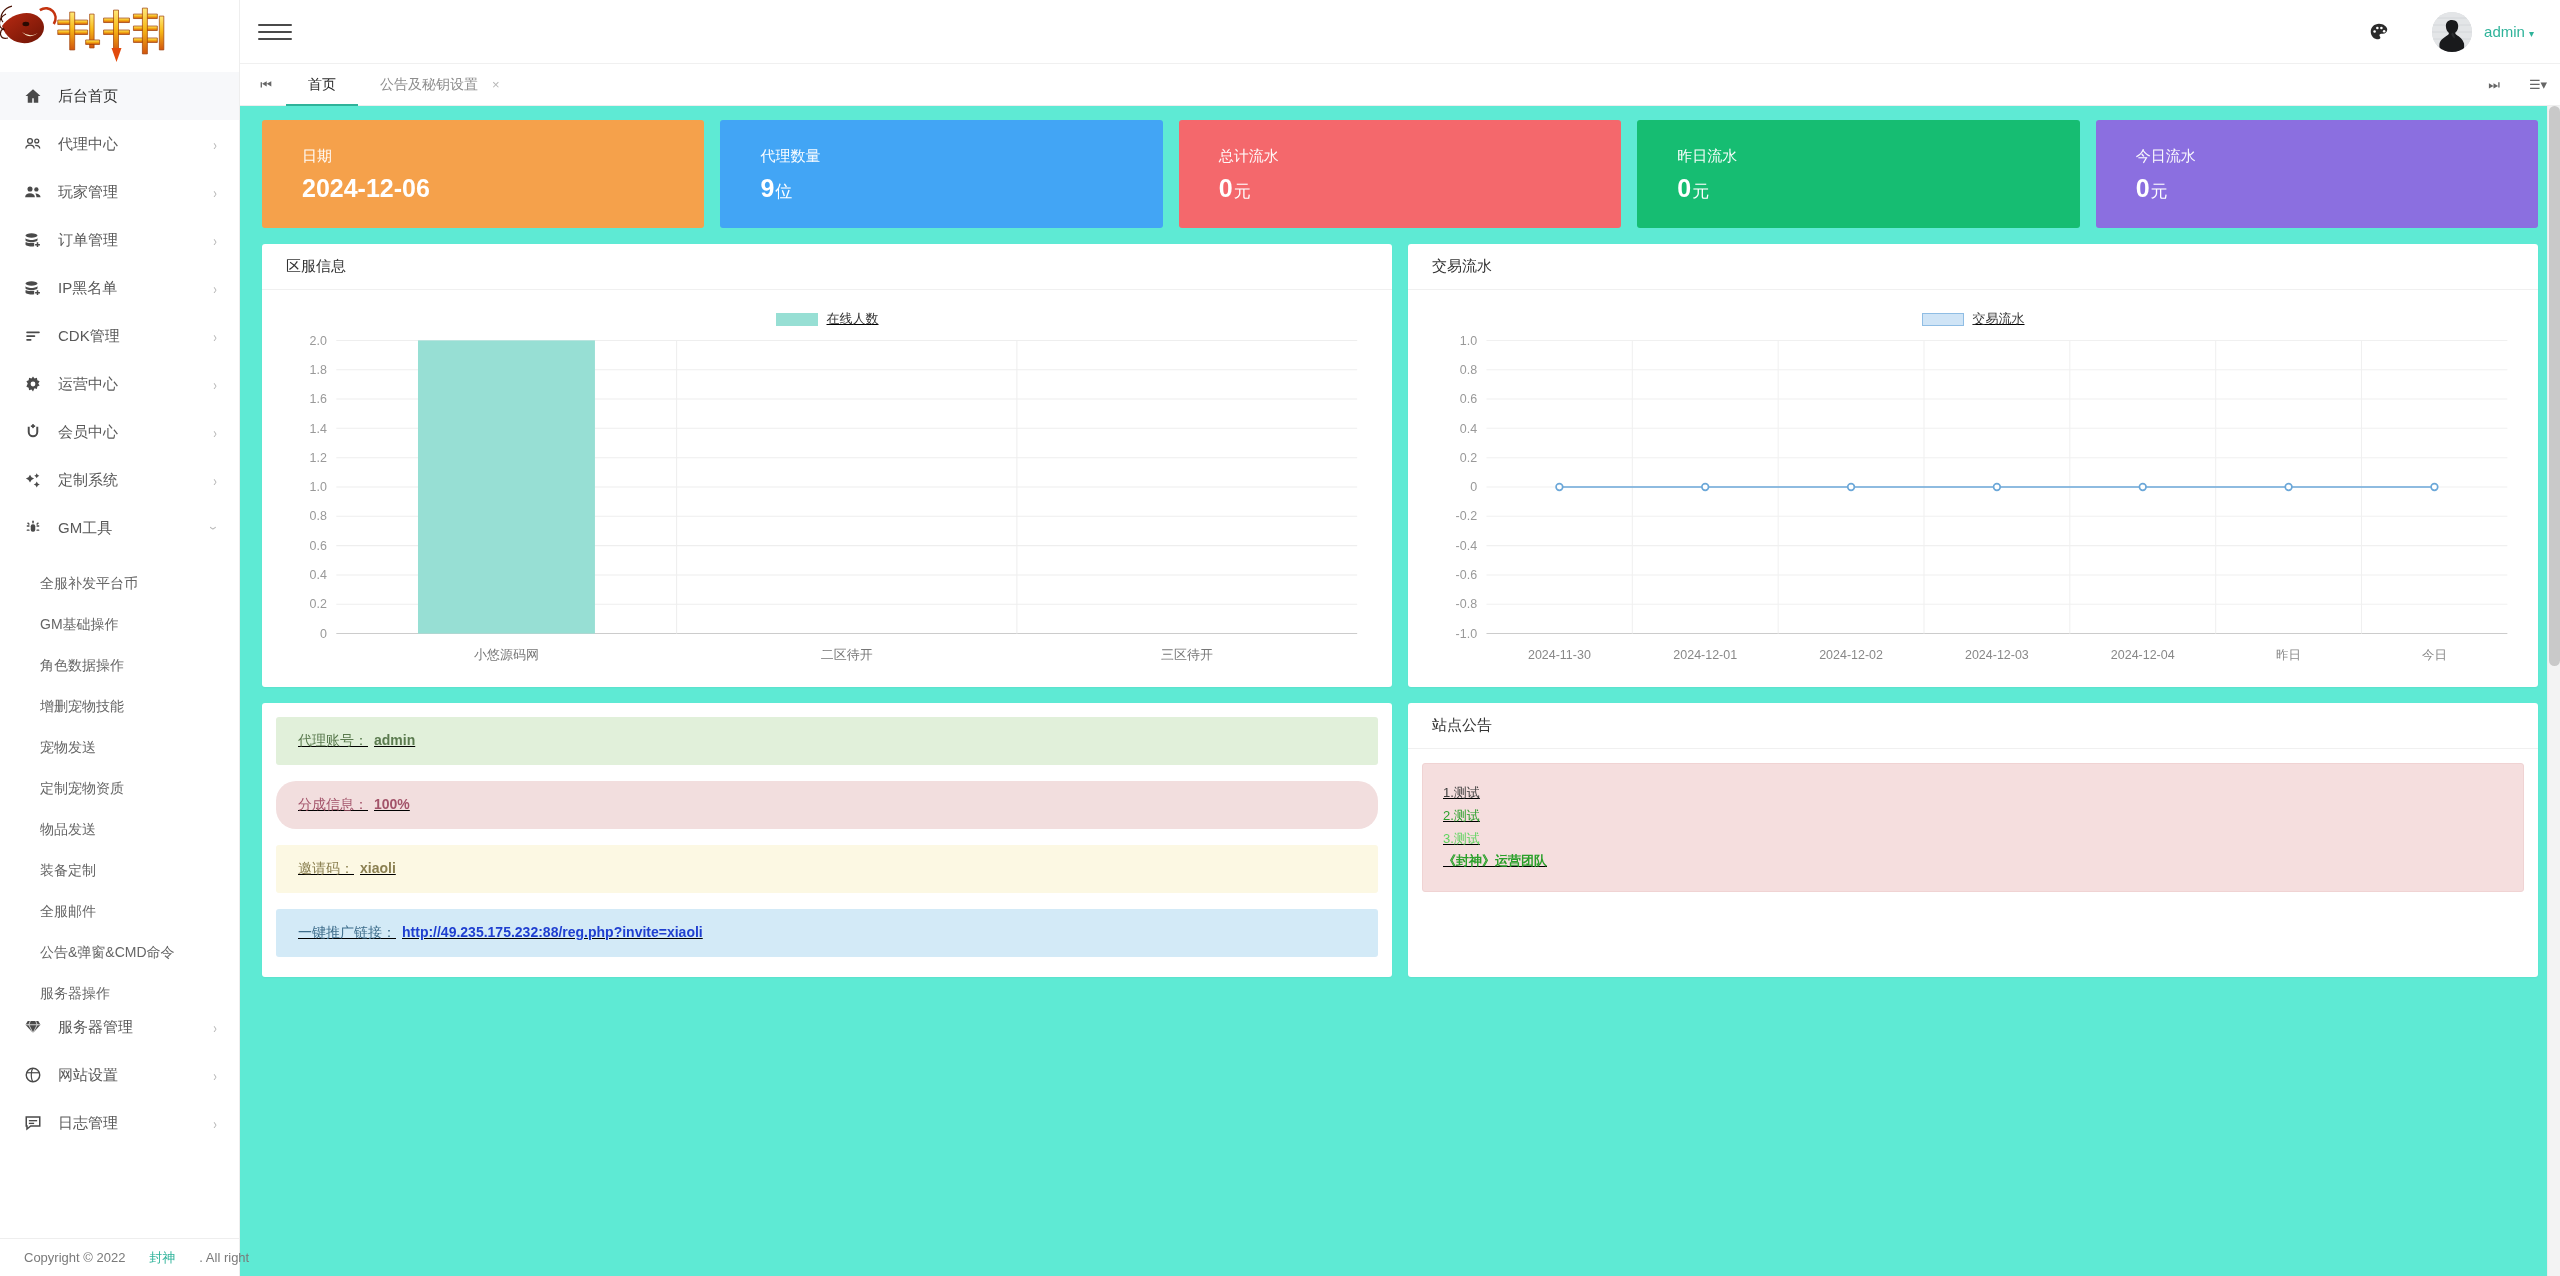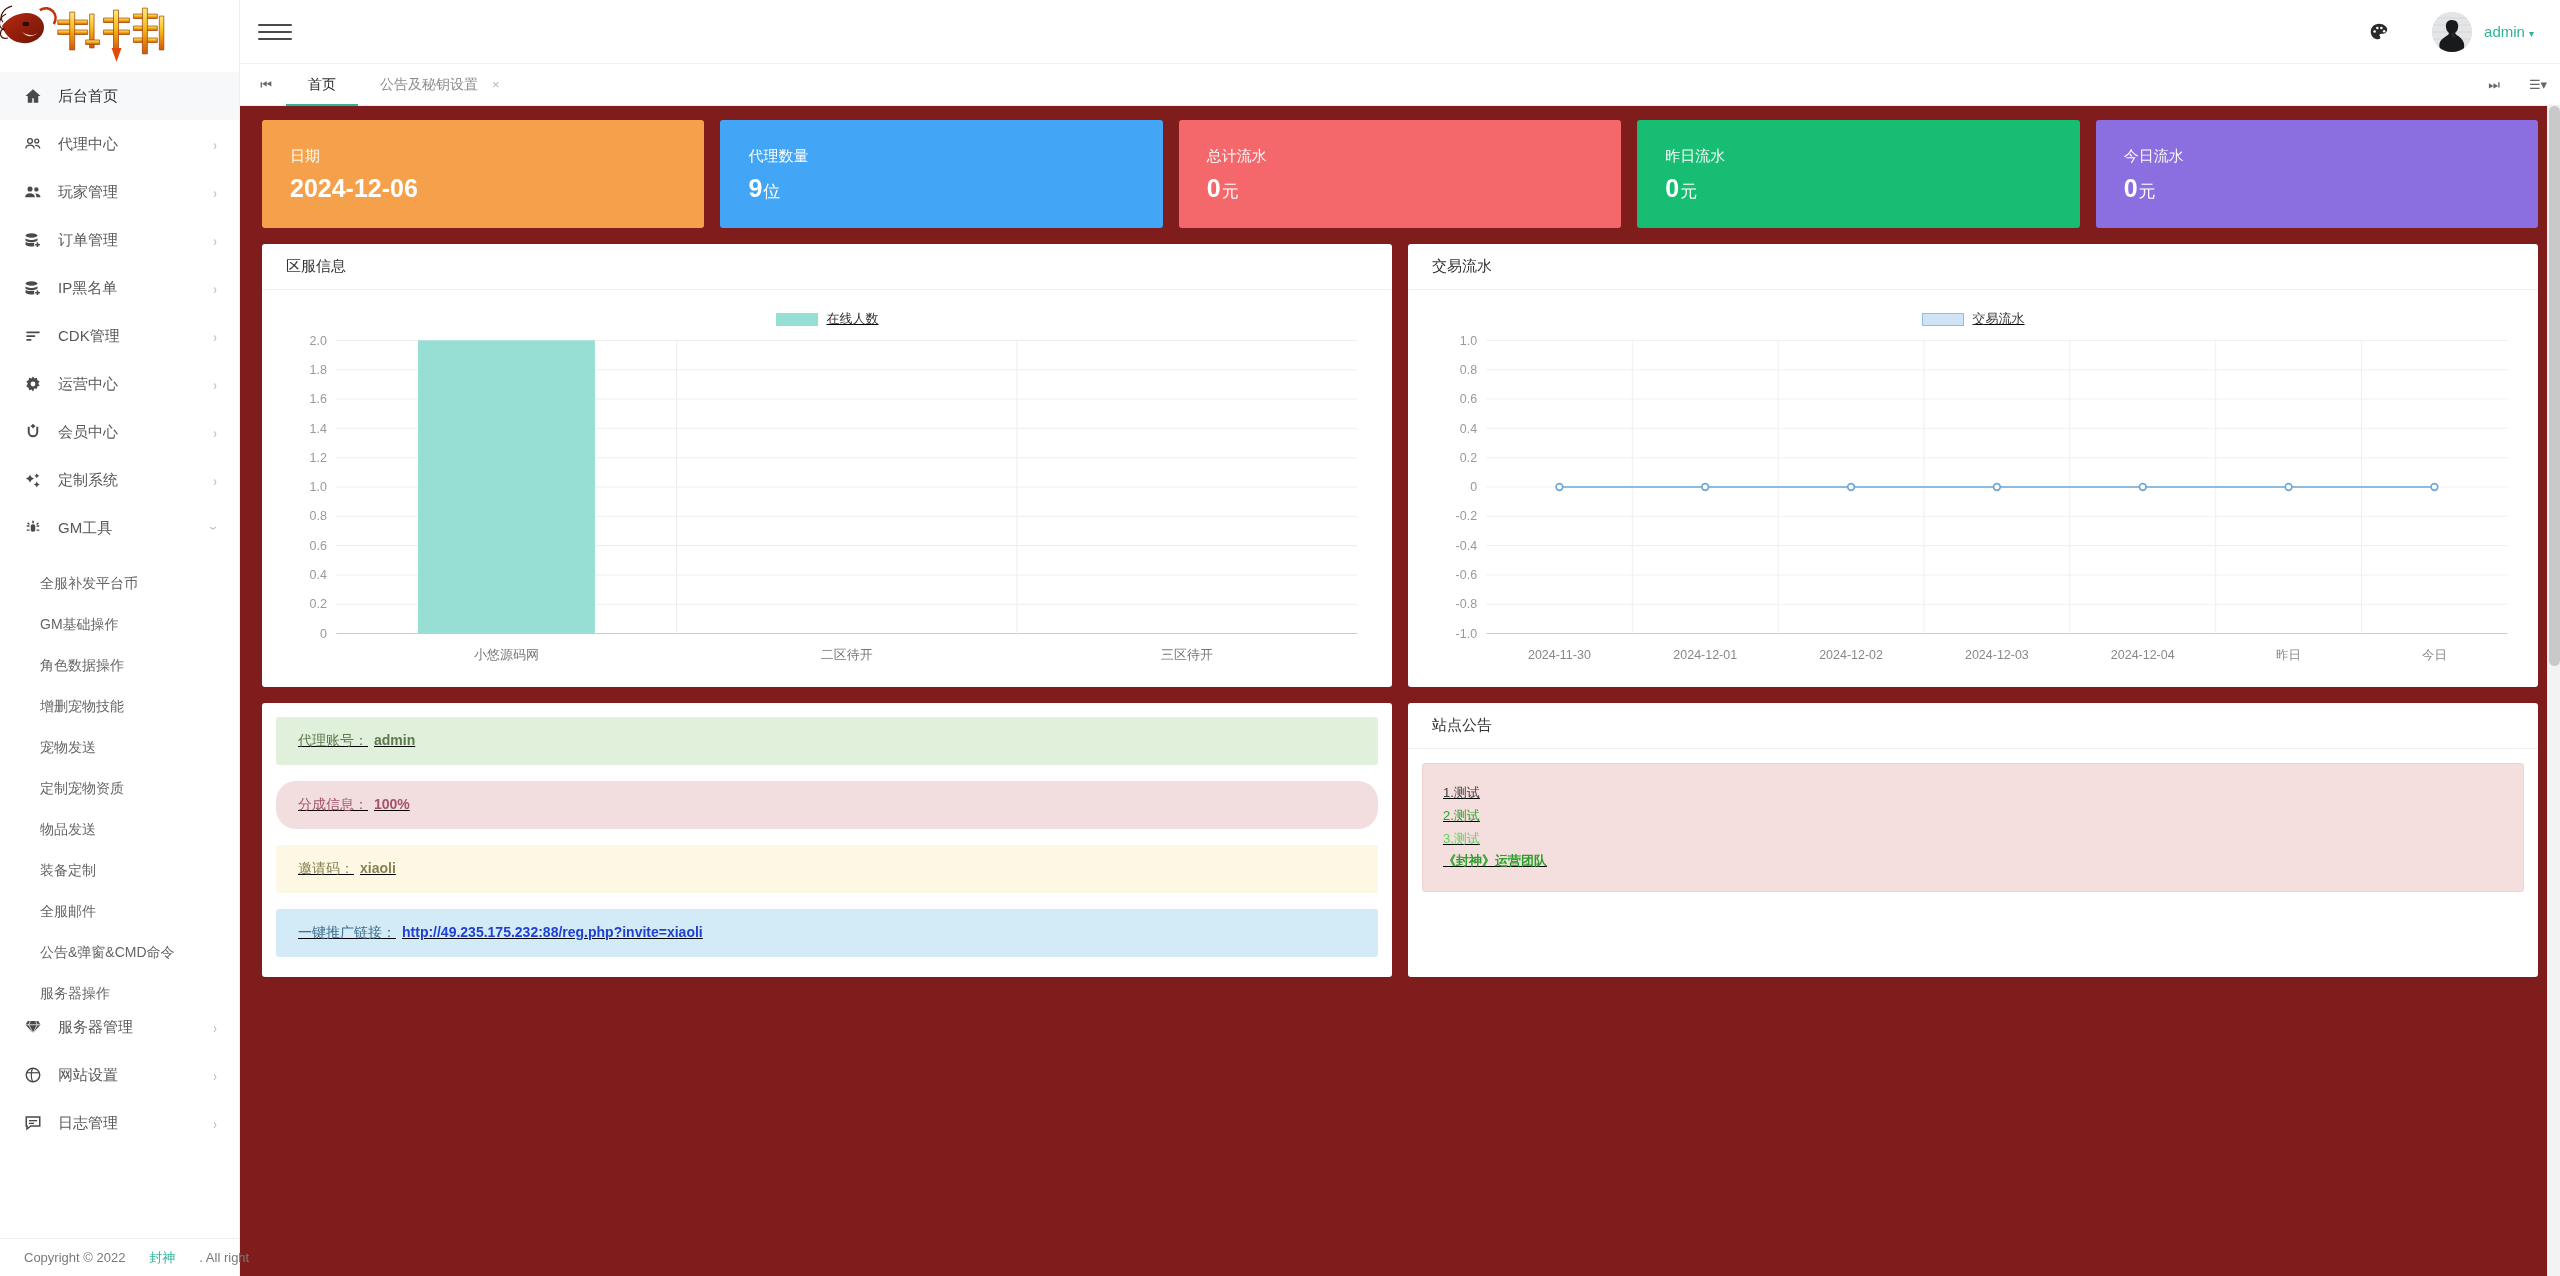--- a/index.html
+++ b/index.html
@@ -47,21 +47,21 @@
     padding-left: 40px; color: #666; font-size: 14px; cursor: pointer;
   }
   .copyright {
     height: 38px; border-top: 1px solid #eee; display: flex;
     align-items: center; padding-left: 24px;
     font-size: 13px; color: #7a7a7a; white-space: nowrap; gap: 22px;
   }
   .copyright .brand { color: #2fb39a; margin: 0 2px; }
 
   
-  .main { flex: 1; display: flex; flex-direction: column; min-width: 0; background:#7f1d1d; }
+  .main { flex: 1; display: flex; flex-direction: column; min-width: 0; background:#5eead4; }
 
   .topbar {
     height: 64px; background: #fff; display: flex; align-items: center;
     padding: 0 26px 0 18px; border-bottom: 1px solid #f0f0f0;
   }
   .hamburger { width: 34px; height: 34px; display:flex; flex-direction:column;
     justify-content:center; gap:5px; cursor:pointer; }
   .hamburger span { display:block; height:2px; background:#4a4a4a; border-radius:1px; }
   .topbar-spacer { flex: 1; }
   .palette-icon { margin-right: 42px; cursor: pointer; color:#2b2b2b; display:flex; }
@@ -93,21 +93,21 @@
   }
   .tab .x { margin-left: 14px; font-size: 13px; color: #b7b7b7; }
   .tabbar-right { margin-left: auto; display: flex; }
   .tabbar-right .tab-ctl { width: 44px; }
 
   .content { flex: 1; overflow: hidden; padding: 14px 22px 0 22px; position: relative; }
 
   
   .stats { display: flex; gap: 16px; }
   .stat-card {
-    flex: 1; height: 108px; border-radius: 3px; padding: 22px 28px;
+    flex: 1; height: 108px; border-radius: 3px; padding: 22px 40px;
     color: #fff; display: flex; flex-direction: column; justify-content: center;
   }
   .stat-label { font-size: 15px; font-weight: 400; margin-bottom: 10px; opacity: .97; }
   .stat-value { font-size: 25px; font-weight: 700; line-height: 1; }
   .stat-value .unit { font-size: 17px; font-weight: 400; margin-left: 1px; }
 
   
   .row { display: flex; gap: 16px; margin-top: 16px; }
   .panel { background: #fff; border-radius: 3px; flex: 1; min-width: 0;
            box-shadow: 0 1px 2px rgba(0,0,0,.04); }

